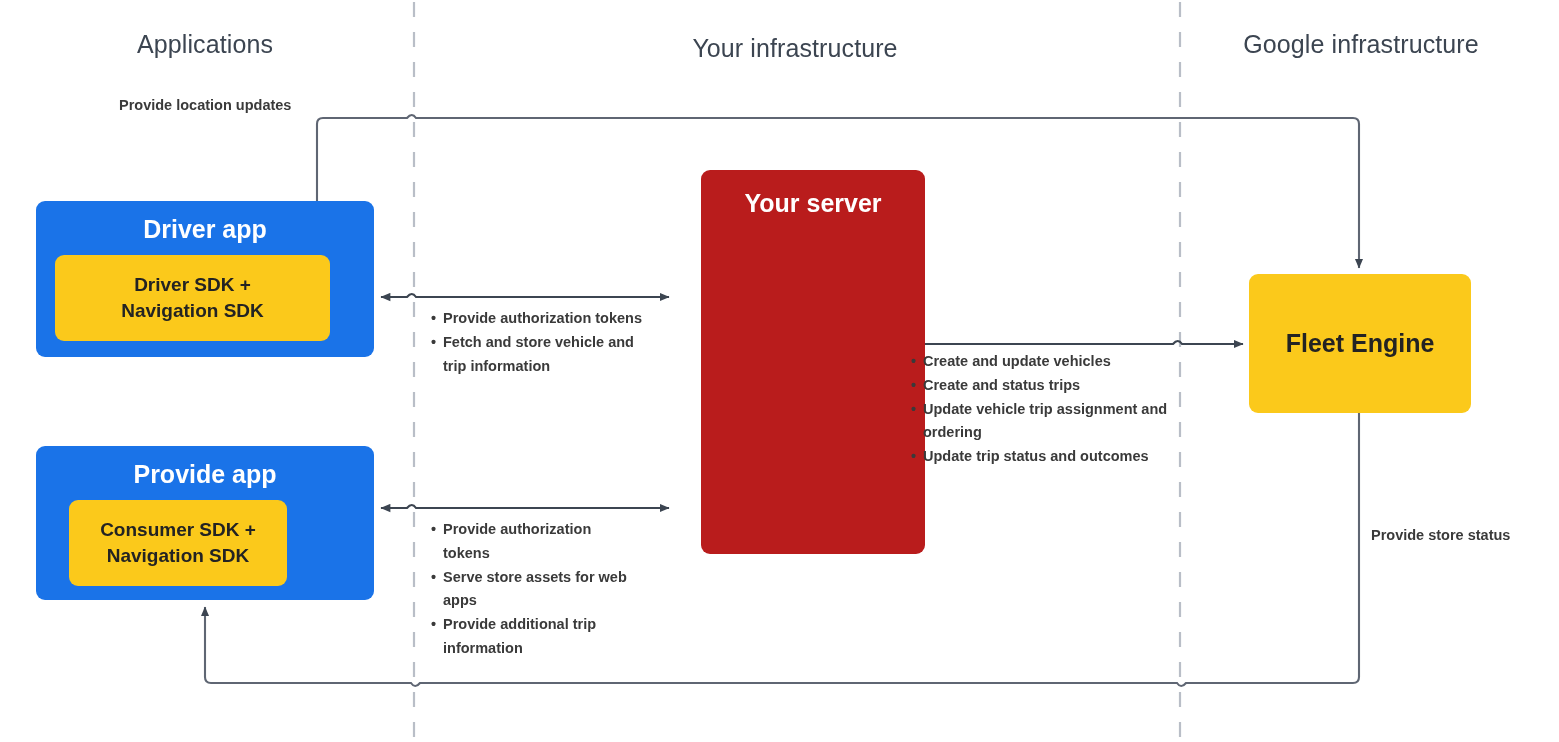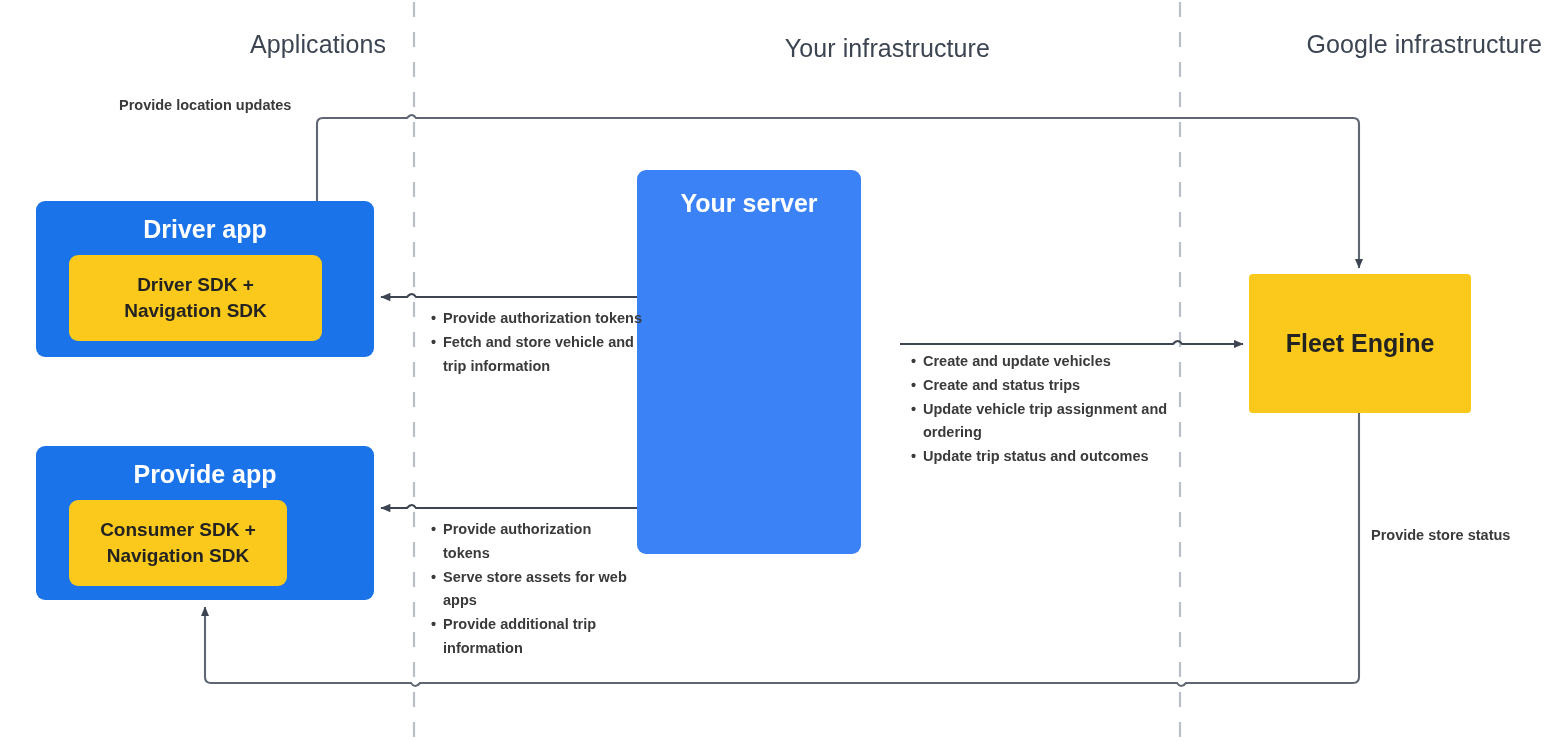--- a/index.html
+++ b/index.html
@@ -28,21 +28,21 @@
     pointer-events: none;
   }
 
   
   .lane-title {
     position: absolute;
     font-size: 25px;
     font-weight: 400;
     color: #3c4551;
     white-space: nowrap;
-    text-align: right;
+    text-align: center;
     letter-spacing: 0.1px;
   }
   #lane-title-applications { left: 24px;  top: 30px; width: 362px; }
   #lane-title-your-infra   { left: 600px; top: 34px; width: 390px; }
   #lane-title-google-infra { left: 1180px;top: 30px; width: 362px; }
 
   
   .app-box {
     position: absolute;
     background: #1a73e8;
@@ -69,47 +69,47 @@
   }
   .sdk-label {
     font-size: 19px;
     font-weight: 700;
     color: #232323;
     text-align: center;
     line-height: 26px;
   }
 
   #driver-app   { left: 36px; top: 201px; width: 338px; height: 156px; }
-  #driver-sdk   { left: 69px; top: 255px; width: 253px; height: 86px; }
+  #driver-sdk   { left: 55px; top: 255px; width: 275px; height: 86px; }
   #consumer-app { left: 36px; top: 446px; width: 338px; height: 154px; }
   #consumer-sdk { left: 69px; top: 500px; width: 218px; height: 86px; }
 
   
   #your-server {
     position: absolute;
-    left: 637px;
+    left: 701px;
     top: 170px;
     width: 224px;
     height: 384px;
-    background: #3b82f6;
+    background: #b91c1c;
     border-radius: 9px;
     box-sizing: border-box;
     padding-top: 17px;
   }
   #your-server .app-title { font-size: 25px; }
 
   
   #fleet-engine {
     position: absolute;
     left: 1249px;
     top: 274px;
     width: 222px;
     height: 139px;
     background: #fbc91b;
-    border-radius: 4px;
+    border-radius: 9px;
     display: flex;
     align-items: center;
     justify-content: center;
   }
   #fleet-engine .fe-label {
     font-size: 25px;
     font-weight: 700;
     color: #232323;
     white-space: nowrap;
   }

